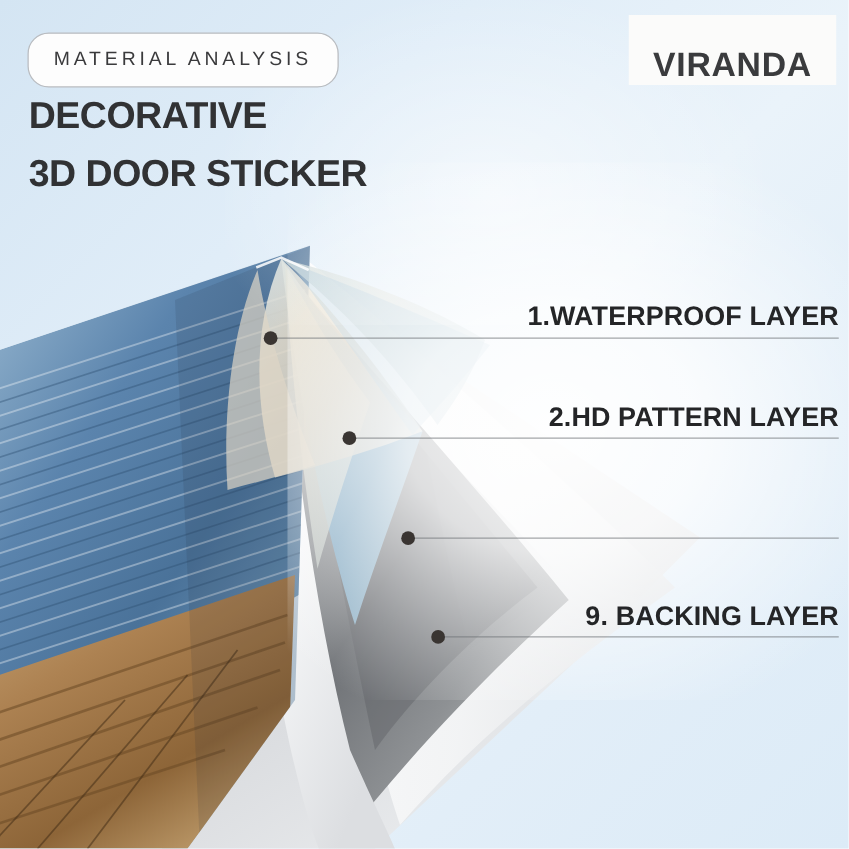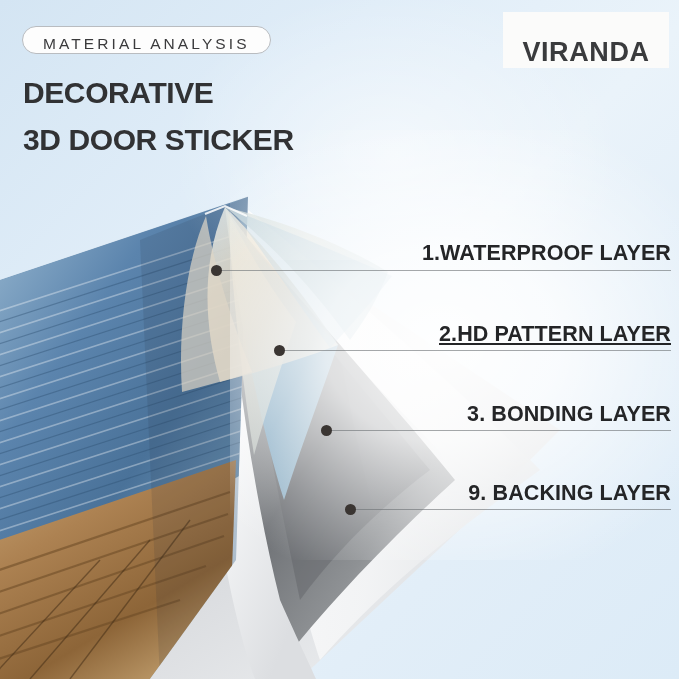--- a/index.html
+++ b/index.html
@@ -34,24 +34,24 @@
     height: 260px;
     background: radial-gradient(ellipse at 50% 60%, rgba(255,255,255,0.55) 0%, rgba(255,255,255,0) 75%);
     pointer-events: none;
   }
 
   
   .pill {
     position: absolute;
     left: 22px;
     top: 26px;
-    height: 28px;
+    height: 44px;
     padding: 0 20px;
     display: flex;
-    align-items: flex-end;
+    align-items: center;
     background: #fdfdfd;
     border: 1px solid #b9bcc0;
     border-radius: 17px;
     box-sizing: border-box;
   }
   .pill span {
     font-size: 15.5px;
     letter-spacing: 3.1px;
     color: #3a3a3c;
     font-weight: 400;
@@ -108,21 +108,21 @@
   .callout-label {
     position: absolute;
     font-size: 21.5px;
     font-weight: 700;
     color: #242527;
     letter-spacing: 0.1px;
     white-space: nowrap;
     text-align: right;
   }
   .cl1 { right: 38px; top: 241px; }
-  .cl2 { right: 38px; top: 322px; text-decoration: underline; }
+  .cl2 { right: 38px; top: 322px; }
   .cl3 { right: 38px; top: 402px; }
   .cl4 { right: 38px; top: 481px; }
 
   .rule {
     position: absolute;
     height: 1px;
     background: #6e7276;
     opacity: .62;
   }
   .r1 { left: 186px; width: 455px; top: 270px; }
@@ -356,21 +356,20 @@
     <div class="rule r1"></div>
     <div class="dot d1"></div>
     <div class="callout-label cl1">1.WATERPROOF LAYER</div>
 
     <div class="rule r2"></div>
     <div class="dot d2"></div>
     <div class="callout-label cl2">2.HD PATTERN LAYER</div>
 
     <div class="rule r3"></div>
     <div class="dot d3"></div>
-    <div class="callout-label cl3">3. BONDING LAYER</div>
 
     <div class="rule r4"></div>
     <div class="dot d4"></div>
     <div class="callout-label cl4">9. BACKING LAYER</div>
 
   </div>
 
 </div>
 
 </body></html>

